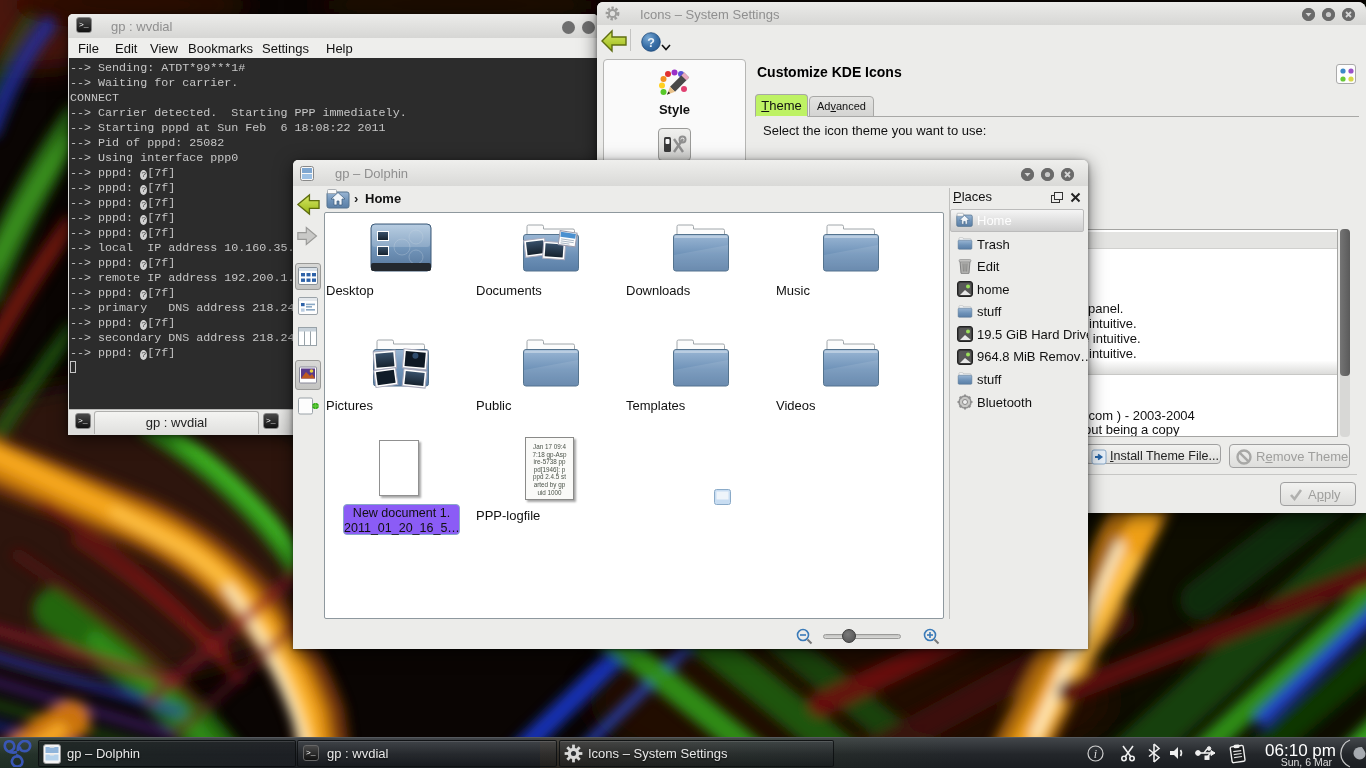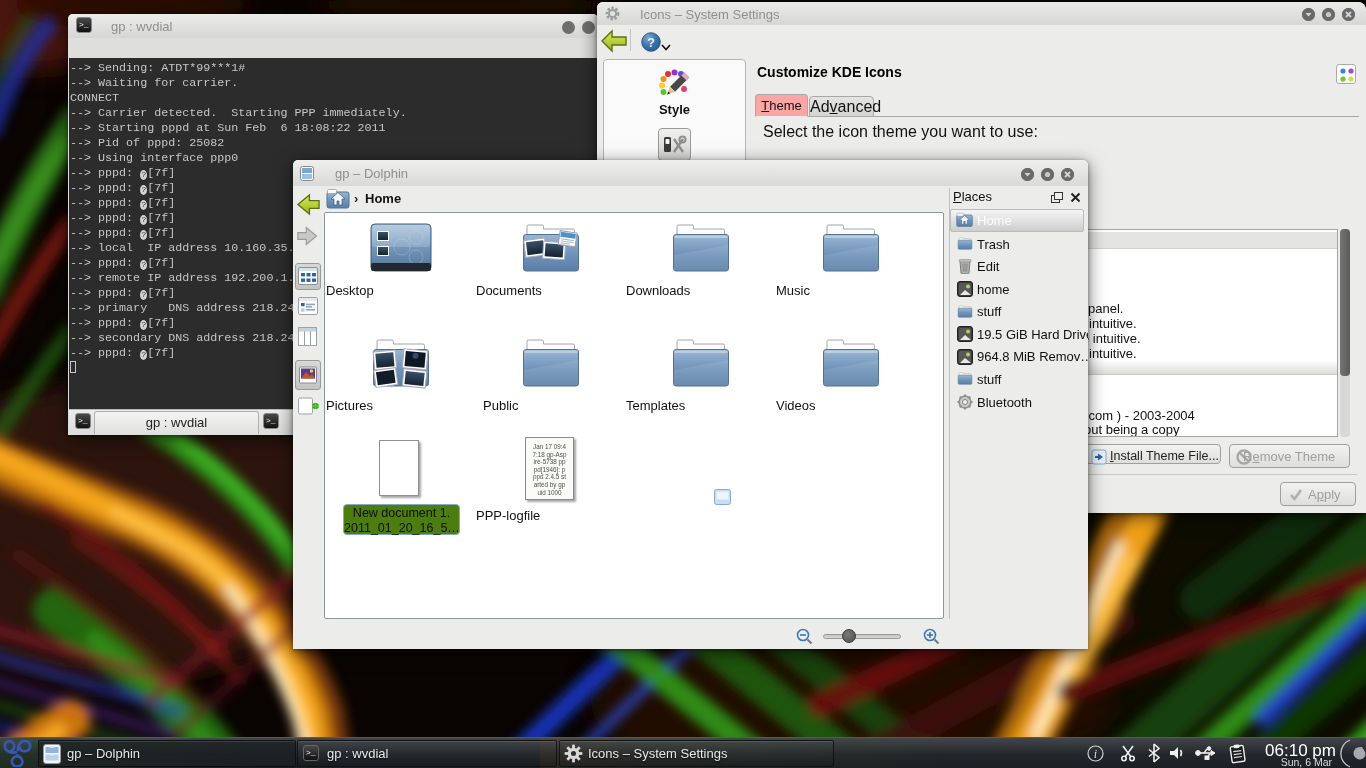--- a/index.html
+++ b/index.html
@@ -20,22 +20,22 @@
 .rc{display:inline-block;width:7px;height:10px;background:#d2d2d2;border-radius:3.5px/5px;vertical-align:-1px;color:#2c2c2c;font-size:8px;line-height:10px;text-align:center;font-family:"Liberation Sans",sans-serif}
 .cur{display:inline-block;width:6px;height:12px;border:1px solid #c6c6c6;vertical-align:-2px}
 #kon-tabs{position:absolute;left:1px;right:1px;top:395px;height:24px;background:linear-gradient(#ececea,#dcdcda);border-top:1px solid #b8b8b6}
 #kon-tabs .tab{position:absolute;left:25px;top:1px;width:165px;height:23px;background:linear-gradient(#f4f4f2,#e0e0de);border:1px solid #b0b0ae;border-bottom:none;border-radius:3px 3px 0 0;text-align:center;font-size:13px;color:#222;line-height:22px}
 .kicon{position:absolute;width:16px;height:16px;background:linear-gradient(#4a4a4a,#111);border:1px solid #888;border-radius:3px;color:#fff;font-family:"Liberation Mono",monospace;font-size:8px;line-height:14px;text-align:left;padding-left:2px}
 
 #syss{left:597px;top:2px;width:769px;height:511px;background:#ececea;z-index:2;border-radius:6px 8px 0 0}
 #ss-title{position:absolute;left:0;top:0;right:0;height:23px;border-radius:6px 8px 0 0;background:linear-gradient(#ebebe9,#d7d7d5)}
 #ss-side{position:absolute;left:6px;top:57px;width:143px;height:450px;background:#fafafa;border:1px solid #b6b6b4;border-radius:4px}
 
-.tab-on{position:absolute;background:#fca5a5;border:1px solid #a8a8a6;border-bottom:1px solid #ececea;border-radius:4px 4px 0 0;font-size:13px;color:#111;text-align:center}
-.tab-off{position:absolute;background:linear-gradient(#e4e4e2,#d4d4d2);border:1px solid #a8a8a6;border-radius:4px 4px 0 0;font-size:16px;color:#111;text-align:center}
+.tab-on{position:absolute;background:#bef264;border:1px solid #a8a8a6;border-bottom:1px solid #ececea;border-radius:4px 4px 0 0;font-size:13px;color:#111;text-align:center}
+.tab-off{position:absolute;background:linear-gradient(#e4e4e2,#d4d4d2);border:1px solid #a8a8a6;border-radius:4px 4px 0 0;font-size:11px;color:#111;text-align:center}
 .btn{position:absolute;background:linear-gradient(#f2f2f0,#dededc);border:1px solid #a0a0a0;border-radius:4px;font-size:13px;color:#222}
 
 #dolphin{left:293px;top:160px;width:795px;height:489px;background:#ececea;z-index:3;overflow:hidden}
 #dp-title{position:absolute;left:0;top:0;right:0;height:26px;border-radius:5px 5px 0 0;background:linear-gradient(#efefed,#d9d9d7)}
 #dp-view{position:absolute;left:31px;top:52px;width:620px;height:407px;background:#fff;border:1px solid #8e989e;border-radius:2px}
 .flabel{position:absolute;width:150px;text-align:left;font-size:13px;color:#111}
 .sbtn{position:absolute;width:26px;height:26px;background:linear-gradient(#e2e2e0,#cfcfcd);border:1px solid #9a9a98;border-radius:3px}
 
 .prow{position:absolute;left:684px;font-size:13px;color:#111;white-space:nowrap}
 
@@ -127,20 +127,28 @@
 <path d="M 1330 60 L 1420 -20" stroke="#14280c" stroke-width="30" opacity=".7"></path>
 </g>
 </svg>
 
 <div id="konsole" class="win">
   <div id="kon-title"></div>
   <div class="kicon" style="left:8px;top:3px">&gt;_</div>
   <div class="ttext" style="left:43px;top:5px">gp : wvdial</div>
   <div class="tbtn" style="left:494px;top:7px"></div>
   <div class="tbtn" style="left:514px;top:7px"></div>
+  <div id="kon-menu">
+    <span style="left:9px">File</span>
+        <span style="left:46px">Edit</span>
+        <span style="left:81px">View</span>
+        <span style="left:119px">Bookmarks</span>
+        <span style="left:193px">Settings</span>
+        <span style="left:257px">Help</span>
+  </div>
   <div id="kon-term">
         <pre>--&gt; Sending: ATDT*99***1#
 --&gt; Waiting for carrier.
 CONNECT
 --&gt; Carrier detected.  Starting PPP immediately.
 --&gt; Starting pppd at Sun Feb  6 18:08:22 2011
 --&gt; Pid of pppd: 25082
 --&gt; Using interface ppp0
 --&gt; pppd: <span class="rc">?</span>[7f]
 --&gt; pppd: <span class="rc">?</span>[7f]
@@ -249,21 +257,21 @@
   <div class="abs" style="left:160px;top:62px;font-size:14px;font-weight:bold;color:#000">Customize KDE Icons</div>
   <div class="abs" style="left:739px;top:62px;width:20px;height:20px;background:#fdfdfd;border:1px solid #aaa;border-radius:3px"><svg width="20" height="20">
           <circle cx="6" cy="6" r="2.6" fill="#3a88c8"></circle>
           <circle cx="14" cy="6" r="2.6" fill="#9a50c8"></circle>
           <circle cx="6" cy="14" r="2.6" fill="#68c838"></circle>
           <circle cx="14" cy="14" r="2.6" fill="#d8d848"></circle>
         </svg></div>
   <div class="tab-on" style="left:158px;top:92px;width:53px;height:23px;line-height:21px;z-index:2"><u>T</u>heme</div>
   <div class="tab-off" style="left:212px;top:94px;width:65px;height:21px;line-height:19px">Ad<u>v</u>anced</div>
   <div class="abs" style="left:158px;top:114px;width:604px;height:360px;border-top:1px solid #a8a8a6"></div>
-  <div class="abs" style="left:166px;top:121px;font-size:16px;color:#111">Select the icon theme you want to use:</div>
+  <div class="abs" style="left:166px;top:121px;font-size:13px;color:#111">Select the icon theme you want to use:</div>
 
   <div class="abs" style="left:164px;top:227px;width:577px;height:208px;background:#fff;border:1px solid #a4a4a2;overflow:hidden">
      <div class="abs" style="left:0;top:2px;width:575px;height:17px;background:#e4e4e2;border-bottom:1px solid #d0d0ce"></div>
      <div class="abs" style="left:326px;top:71px;font-size:13px;color:#111">panel.</div>
      <div class="abs" style="left:327px;top:86px;font-size:13px;color:#111">intuitive.</div>
      <div class="abs" style="left:320px;top:101px;font-size:13px;color:#111">e intuitive.</div>
      <div class="abs" style="left:327px;top:116px;font-size:13px;color:#111">intuitive.</div>
      <div class="abs" style="left:0;top:131px;width:575px;height:14px;background:linear-gradient(#fdfdfd,#dcdcda);border-bottom:1px solid #c8c8c6"></div>
      <div class="abs" style="left:323px;top:178px;font-size:13px;color:#111;white-space:nowrap">.com ) - 2003-2004</div>
      <div class="abs" style="left:322px;top:192px;font-size:13px;color:#111;white-space:nowrap">out being a copy</div>
@@ -276,21 +284,21 @@
           <rect x="1" y="1" width="14" height="14" rx="2" fill="#e8f0f8" stroke="#88a8c8"></rect>
           <path d="M4 8 L9 8 M7 5.5 L10.5 8 L7 10.5" stroke="#2866a8" stroke-width="1.8" fill="none"></path>
         </svg>
         <span style="position:absolute;left:24px;top:4px;white-space:nowrap"><u>I</u>nstall Theme File...</span>
       </div>
   <div class="btn" style="left:632px;top:442px;width:121px;height:24px;color:#9f9f9d">
         <svg class="abs" style="left:6px;top:4px" width="16" height="16">
           <circle cx="8" cy="8" r="6.5" fill="none" stroke="#a8a8a6" stroke-width="2.4"></circle>
           <line x1="3.6" y1="3.6" x2="12.4" y2="12.4" stroke="#a8a8a6" stroke-width="2.4"></line>
         </svg>
-        <span style="position:absolute;left:13px;top:4px;white-space:nowrap">R<u>e</u>move Theme</span>
+        <span style="position:absolute;left:26px;top:4px;white-space:nowrap">R<u>e</u>move Theme</span>
       </div>
   <div class="abs" style="left:160px;top:472px;width:600px;height:1px;background:#c6c6c4"></div>
   <div class="btn" style="left:683px;top:480px;width:76px;height:24px;color:#9f9f9d">
         <svg class="abs" style="left:8px;top:5px" width="14" height="13">
           <path d="M2 7 L5.5 11 L12 2" stroke="#b0b0ae" stroke-width="2.6" fill="none"></path>
         </svg>
         <span style="position:absolute;left:27px;top:4px">A<u>p</u>ply</span>
       </div>
 </div>
 
@@ -481,38 +489,38 @@
           <rect x="36" y="35" width="19" height="13" fill="url(#ph)"></rect>
         </g>
       </svg>
   <div class="flabel" style="left:33px;top:238px">Pictures</div>
   <svg class="abs" style="left:226px;top:177px" width="64" height="52" viewBox="0 0 64 52">
         <path d="M8 14 V4.5 Q8 3 9.5 3 H23 Q24.5 3 24.5 4.5 V7 H54 Q55.5 7 55.5 8.5 V14 Z" fill="#fcfcfc" stroke="#a0a6aa"></path>
         <rect x="4.5" y="12.5" width="55" height="36.5" rx="2.5" fill="url(#fg)" stroke="#54738e"></rect>
         <path d="M5 33 L59 23 V48.5 H5 Z" fill="#fff" opacity="0.1"></path>
         <rect x="5.5" y="13.5" width="53" height="2.5" fill="#fff" opacity="0.35"></rect>
       </svg>
-  <div class="flabel" style="left:190px;top:238px">Public</div>
+  <div class="flabel" style="left:183px;top:238px">Public</div>
   <svg class="abs" style="left:376px;top:177px" width="64" height="52" viewBox="0 0 64 52">
         <path d="M8 14 V4.5 Q8 3 9.5 3 H23 Q24.5 3 24.5 4.5 V7 H54 Q55.5 7 55.5 8.5 V14 Z" fill="#fcfcfc" stroke="#a0a6aa"></path>
         <rect x="4.5" y="12.5" width="55" height="36.5" rx="2.5" fill="url(#fg)" stroke="#54738e"></rect>
         <path d="M5 33 L59 23 V48.5 H5 Z" fill="#fff" opacity="0.1"></path>
         <rect x="5.5" y="13.5" width="53" height="2.5" fill="#fff" opacity="0.35"></rect>
       </svg>
   <div class="flabel" style="left:333px;top:238px">Templates</div>
   <svg class="abs" style="left:526px;top:177px" width="64" height="52" viewBox="0 0 64 52">
         <path d="M8 14 V4.5 Q8 3 9.5 3 H23 Q24.5 3 24.5 4.5 V7 H54 Q55.5 7 55.5 8.5 V14 Z" fill="#fcfcfc" stroke="#a0a6aa"></path>
         <rect x="4.5" y="12.5" width="55" height="36.5" rx="2.5" fill="url(#fg)" stroke="#54738e"></rect>
         <path d="M5 33 L59 23 V48.5 H5 Z" fill="#fff" opacity="0.1"></path>
         <rect x="5.5" y="13.5" width="53" height="2.5" fill="#fff" opacity="0.35"></rect>
       </svg>
   <div class="flabel" style="left:483px;top:238px">Videos</div>
 
   <div class="abs" style="left:86px;top:280px;width:40px;height:56px;background:#fff;border:1px solid #909090;box-shadow:1.5px 1.5px 2px rgba(0,0,0,.35)"></div>
-  <div class="abs" style="left:50px;top:344px;width:117px;height:31px;background:#4d7c0f;border:1px solid #88a8c8;border-radius:4px;text-align:center;font-size:12.5px;color:#111;line-height:15px;padding-top:1px">New document 1.<br>2011_01_20_16_5…</div>
+  <div class="abs" style="left:50px;top:344px;width:117px;height:31px;background:#8b5cf6;border:1px solid #88a8c8;border-radius:4px;text-align:center;font-size:12.5px;color:#111;line-height:15px;padding-top:1px">New document 1.<br>2011_01_20_16_5…</div>
   <div class="abs" style="left:232px;top:277px;width:49px;height:63px;background:#fafaf8;border:1px solid #8a8a88;box-shadow:1.5px 1.5px 2px rgba(0,0,0,.35);overflow:hidden;font-size:6.3px;line-height:7.6px;color:#4a5248;text-align:center;padding-top:5px">Jan 17 09:4<br>7:18 gp-Asp<br>ire-5738 pp<br>pd[1946]: p<br>ppd 2.4.5 st<br>arted by gp<br>uid 1000</div>
   <div class="flabel" style="left:183px;top:348px">PPP-logfile</div>
   <svg class="abs" style="left:421px;top:329px" width="17" height="16">
         <rect x="0.5" y="0.5" width="16" height="15" rx="2" fill="#c8ddf2" stroke="#8aaac8"></rect>
         <rect x="2.5" y="2.5" width="12" height="8" fill="#eef4fa"></rect>
       </svg>
 
   <div class="abs" style="left:34px;top:496px;font-size:13px;color:#1d4ed8">8 Folders, 2 Files (3.3 KiB)</div>
   <svg class="abs" style="left:503px;top:468px" width="17" height="17">
         <circle cx="7" cy="7" r="5.5" fill="none" stroke="#3a7ab8" stroke-width="1.6"></circle>

